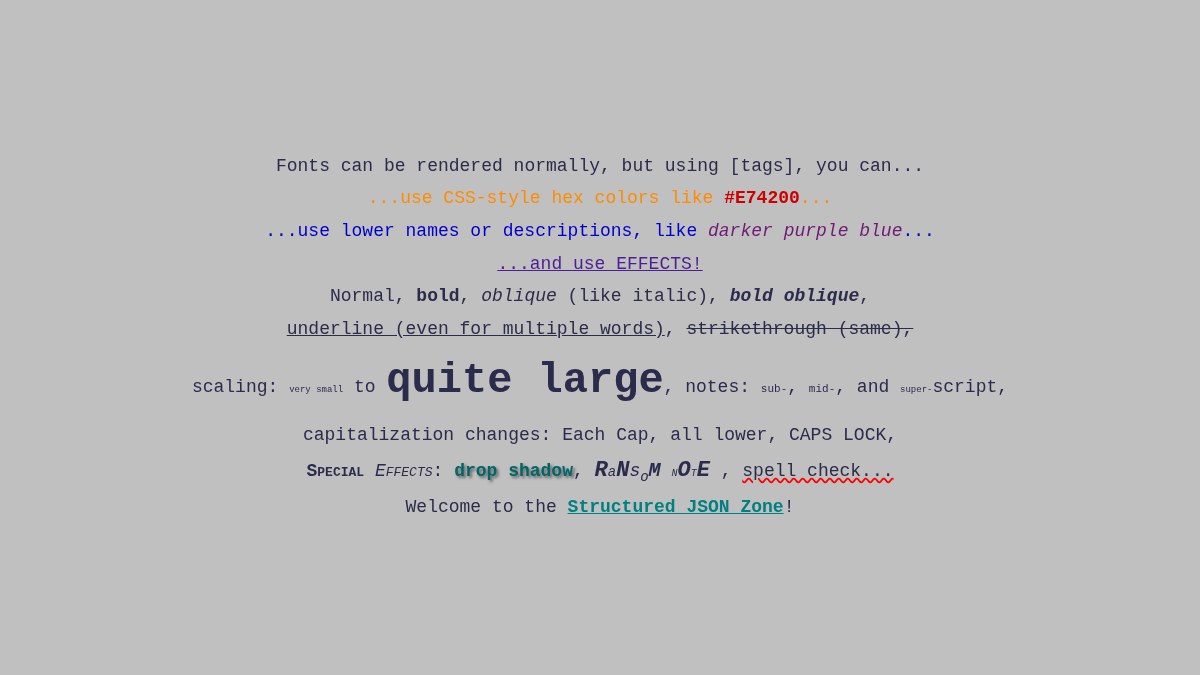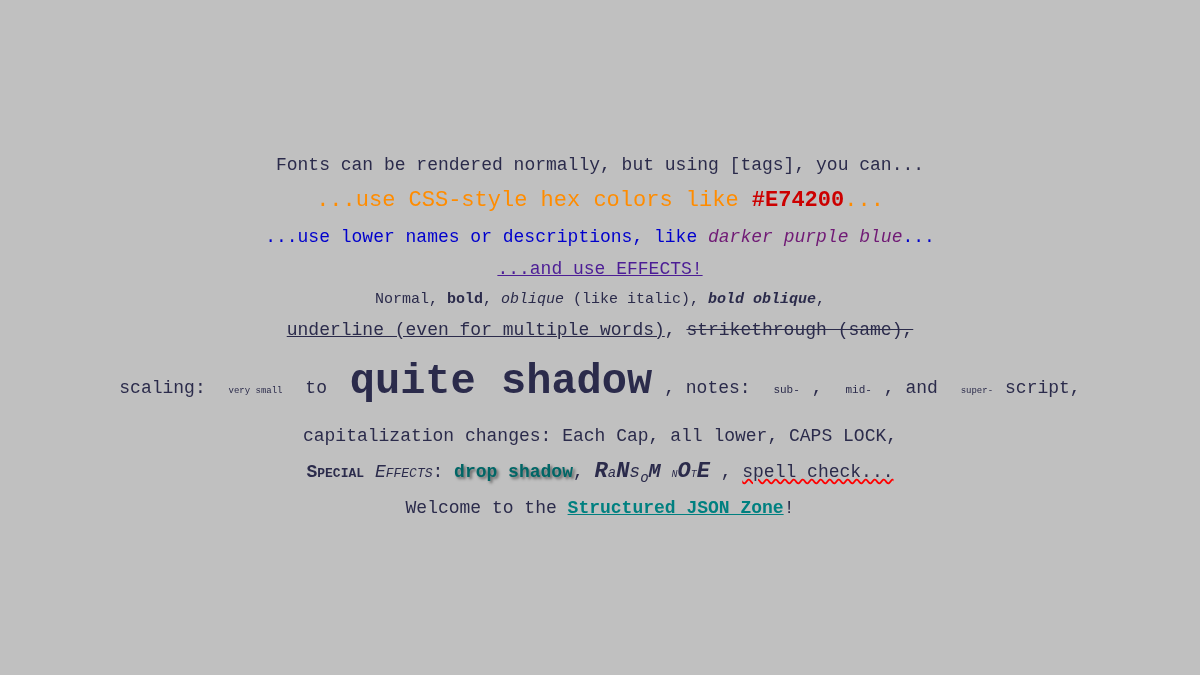--- a/index.html
+++ b/index.html
@@ -26,21 +26,21 @@
     }
 
     
     .line1 {
       font-size: 18px;
       color: #2b2b4b;
     }
 
     
     .line2 {
-      font-size: 22px;
+      font-size: 18px;
       color: #ff8c00;
     }
     .line2 .hex {
       color: #cc0000;
       font-weight: bold;
     }
 
     
     .line3 {
       font-size: 18px;
@@ -53,21 +53,21 @@
 
     
     .line4 {
       font-size: 18px;
       color: #4c1d95;
       text-decoration: underline;
     }
 
     
     .line5 {
-      font-size: 15px;
+      font-size: 18px;
       color: #2b2b4b;
     }
     .line5 .bold-text { font-weight: bold; }
     .line5 .oblique-text { font-style: oblique; }
     .line5 .bold-oblique { font-weight: bold; font-style: oblique; }
 
     
     .line6 {
       font-size: 18px;
       color: #2b2b4b;
@@ -75,21 +75,21 @@
     .line6 .underline-text { text-decoration: underline; }
     .line6 .strike-text { text-decoration: line-through; }
 
     
     .line7 {
       font-size: 18px;
       color: #2b2b4b;
       display: flex;
       align-items: baseline;
       justify-content: center;
-      gap: 12px;
+      gap: 0;
     }
     .very-small { font-size: 9px; }
     .quite-large { font-size: 42px; font-weight: bold; }
     .sub-script { font-size: 11px; vertical-align: sub; }
     .mid-script { font-size: 11px; vertical-align: -0.15em; }
     .super-script { font-size: 9px; vertical-align: super; }
 
     
     .line8 {
       font-size: 18px;
@@ -175,21 +175,21 @@
   </span>
 
   <span class="line line6">
     <span class="underline-text">underline (even for multiple words)</span>, <span class="strike-text">strikethrough (same),</span>
   </span>
 
   <span class="line line7">
     <span>scaling:&nbsp;</span>
     <span class="very-small">very small</span>
     <span>&nbsp;to&nbsp;</span>
-    <span class="quite-large">quite shadow</span>
+    <span class="quite-large">quite large</span>
     <span>,&nbsp;notes:&nbsp;</span>
     <span class="sub-script">sub-</span>
     <span>,&nbsp;</span>
     <span class="mid-script">mid-</span>
     <span>,&nbsp;and&nbsp;</span>
     <span class="super-script">super-</span>
     <span>script,</span>
   </span>
 
   <span class="line line8">

